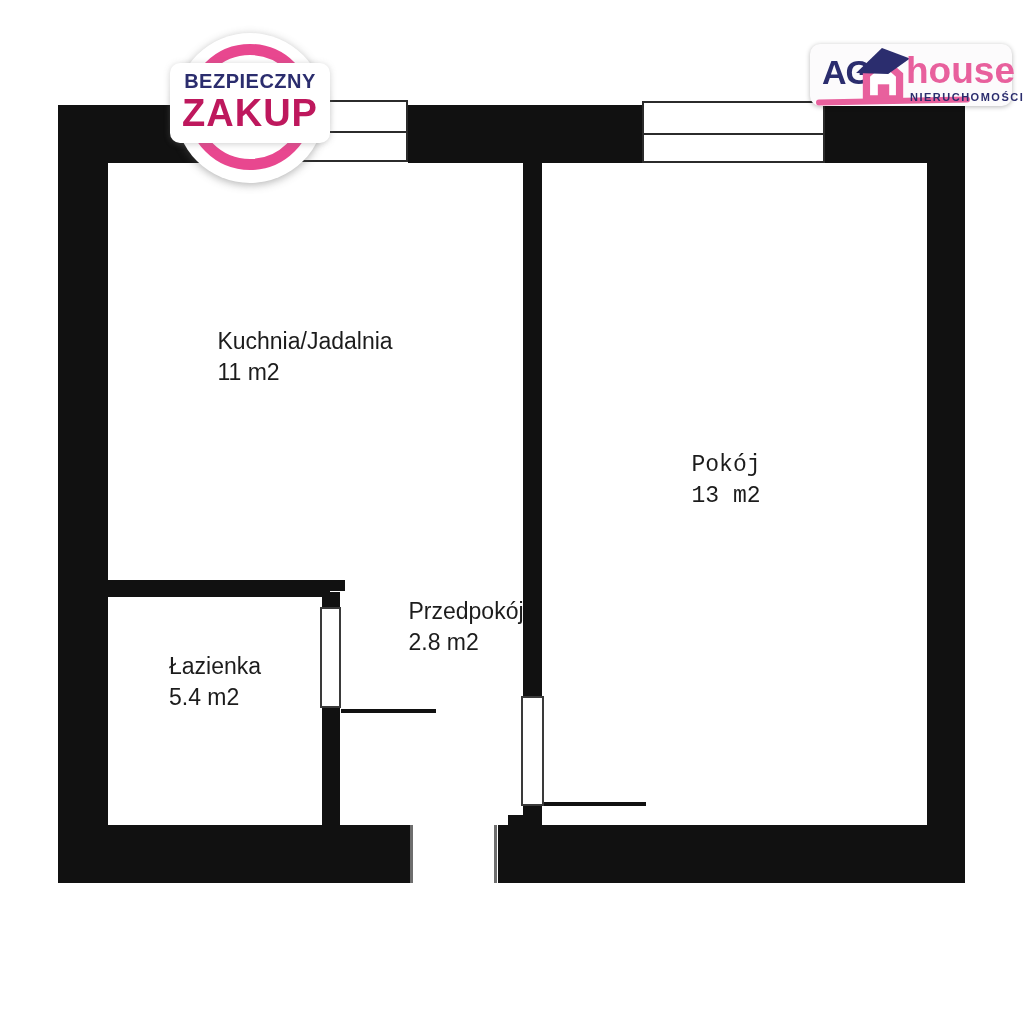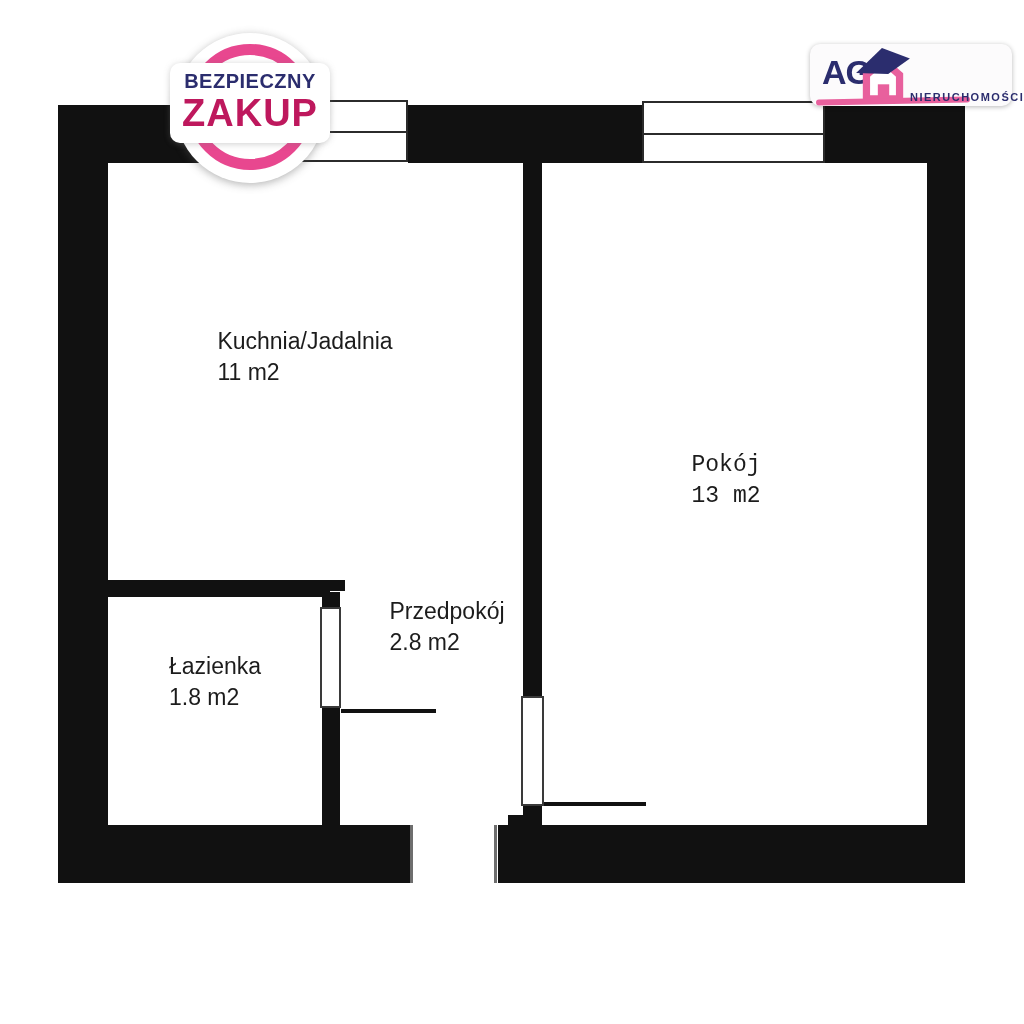--- a/index.html
+++ b/index.html
@@ -94,27 +94,27 @@
     <div class="frame-line" style="left:494px;top:825px;width:3px;height:58px;"></div>
 
     <div class="room-label" style="left:305px;top:357px;">
       <div>Kuchnia/Jadalnia</div>
       <div>11 m2</div>
     </div>
     <div class="room-label" style="left:726px;top:481px;font-family:Liberation Mono, monospace;">
       <div>Pokój</div>
       <div>13 m2</div>
     </div>
-    <div class="room-label" style="left:447px;top:627px;">
+    <div class="room-label" style="left:466px;top:627px;">
       <div>Przedpokój</div>
       <div>2.8 m2</div>
     </div>
     <div class="room-label" style="left:215px;top:682px;">
       <div>Łazienka</div>
-      <div>1.8 m2</div>
+      <div>5.4 m2</div>
     </div>
   </div>
 
   <div id="badge">
     <div class="sticker"></div>
     <div class="ring"></div>
     <div class="banner"></div>
     <div class="l1">BEZPIECZNY</div>
     <div class="l2">ZAKUP</div>
   </div>
@@ -122,16 +122,17 @@
   <div id="logo">
     <div class="swoosh"></div>
     <div class="ag">AG</div>
     <span class="house-ic">
       <svg width="58" height="60" viewBox="0 0 56 58">
         <path d="M12 29 L28 15 L44 29 L44 52 L12 52 Z" fill="#ffffff" stroke="#e8609d" stroke-width="7" stroke-linejoin="miter"></path>
         <rect x="23" y="38" width="11" height="14" fill="#e8609d"></rect>
         <polygon points="2,27 27,3 54,13 33,28" fill="#2b2d6e"></polygon>
       </svg>
     </span>
+    <div class="house">house</div>
     <div class="sub">NIERUCHOMOŚCI</div>
   </div>
 
 </div>
 
 </body></html>

